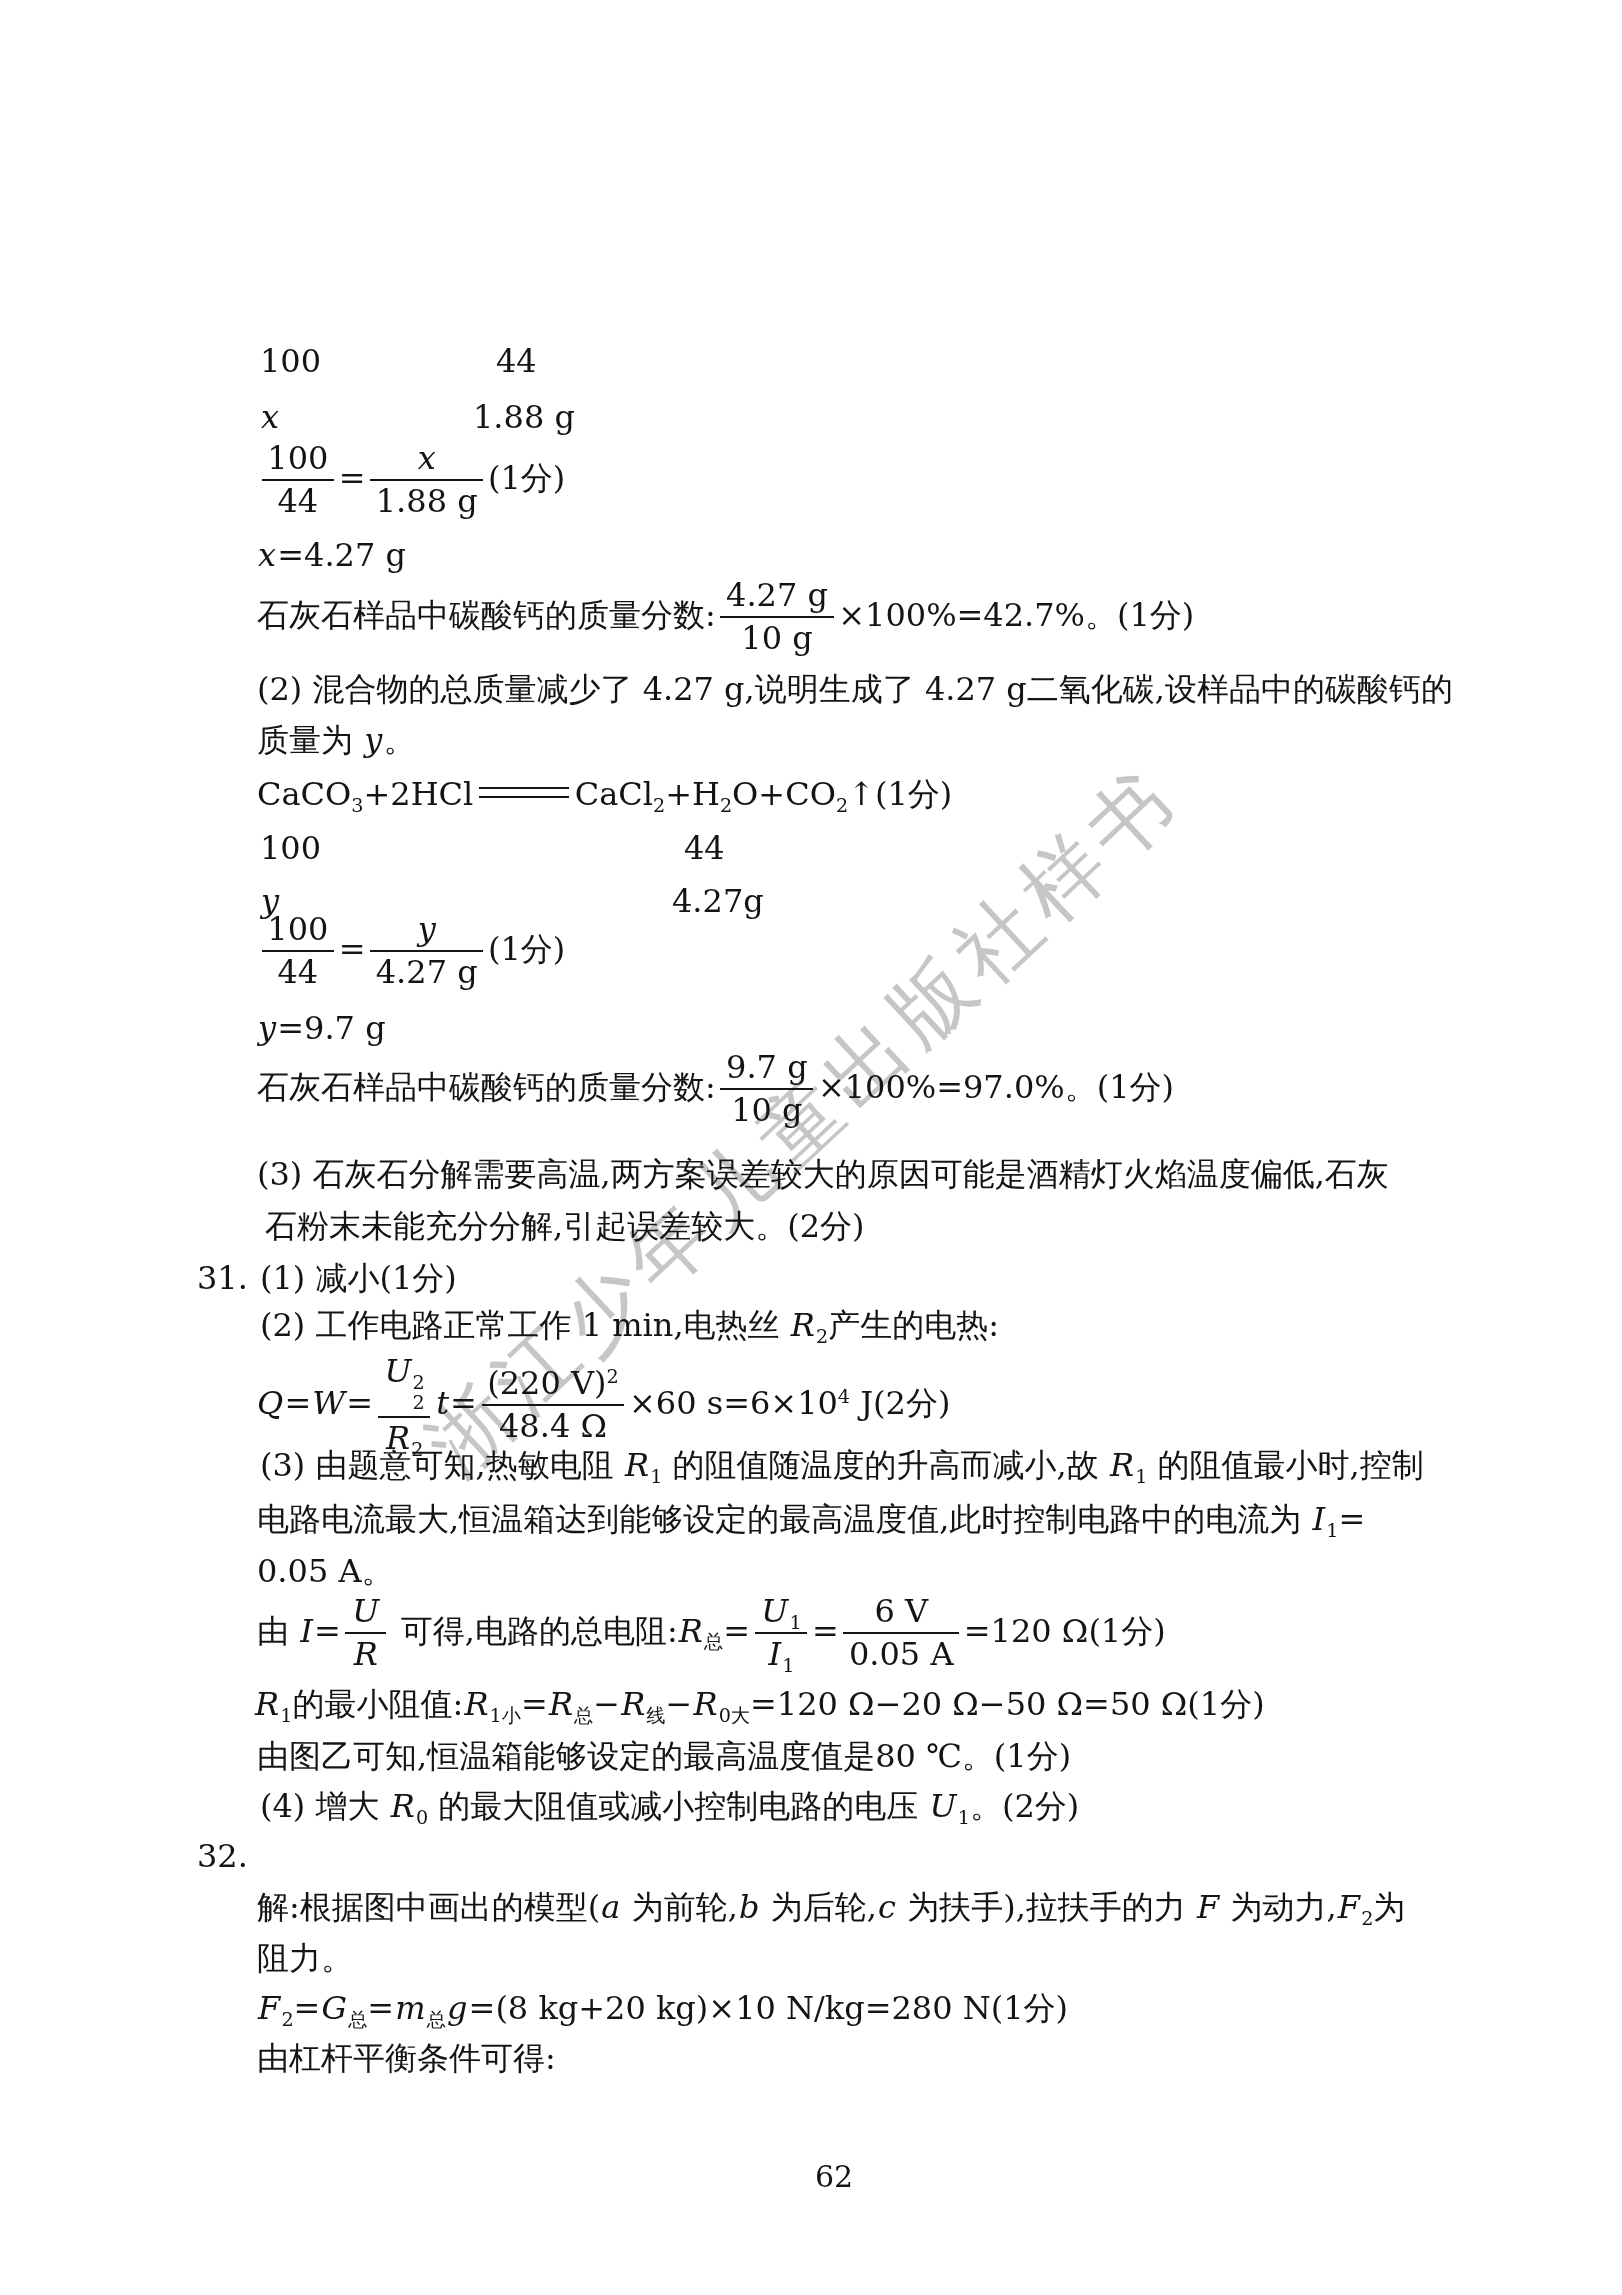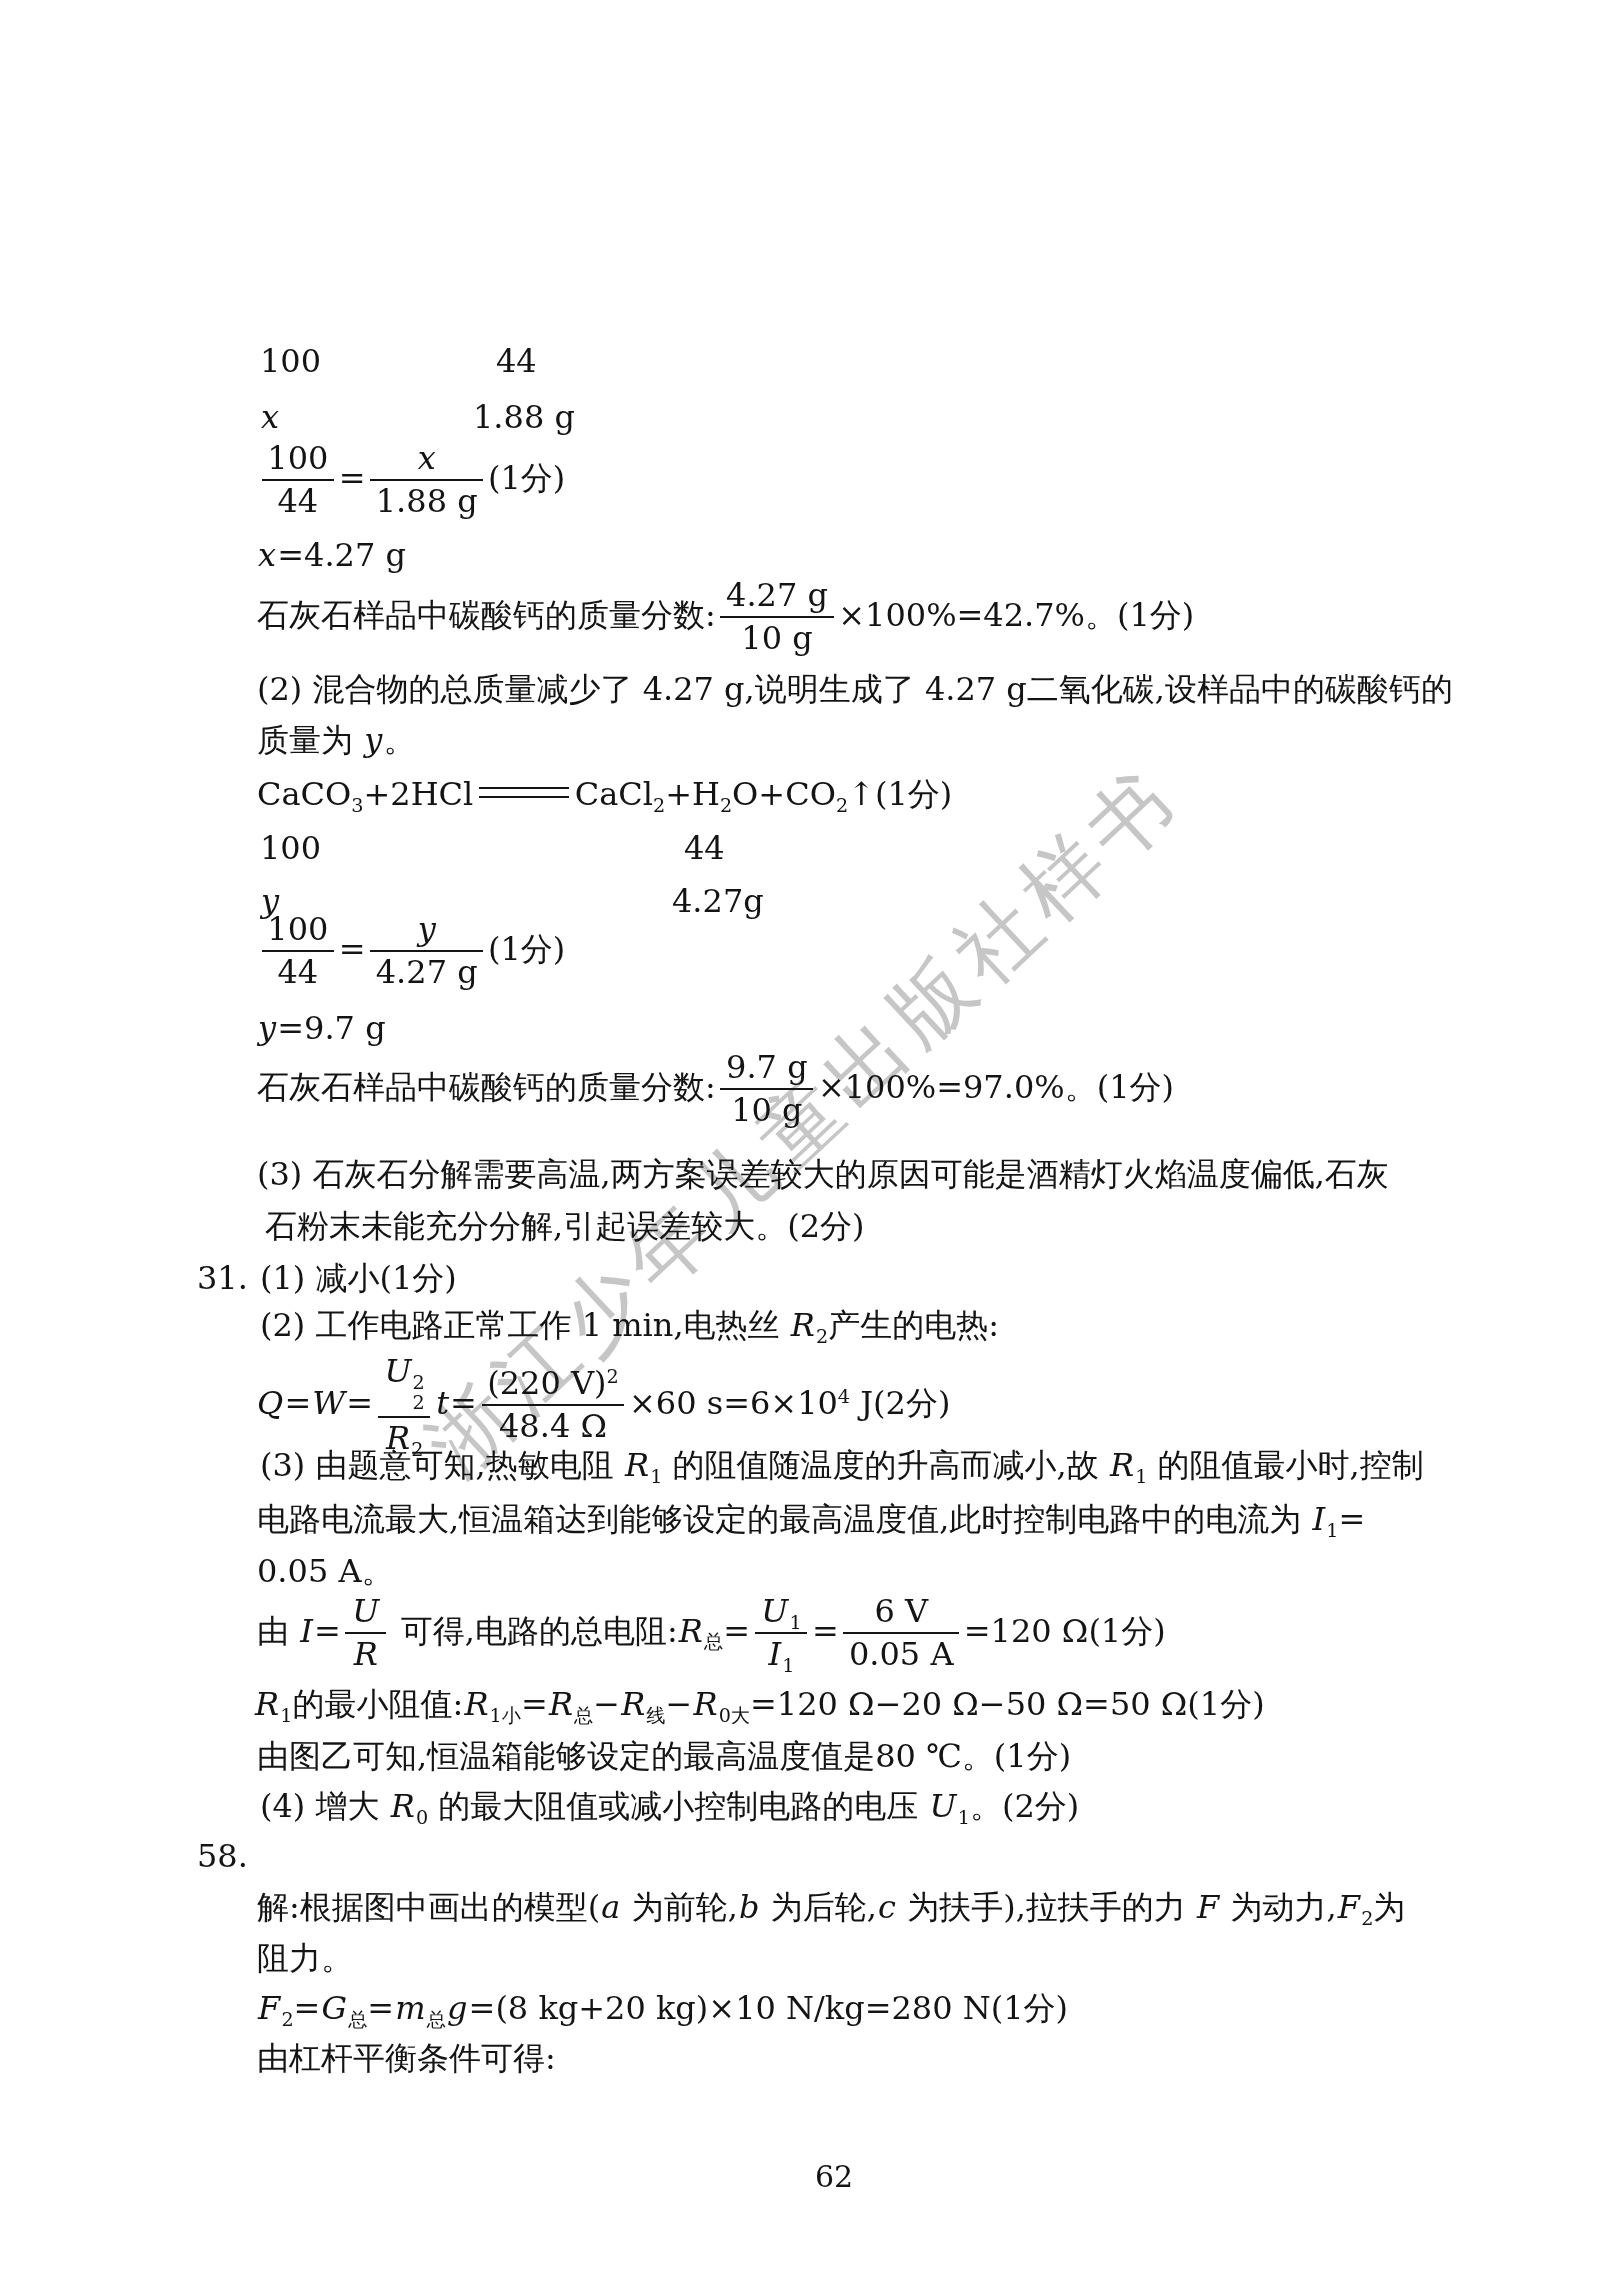--- a/index.html
+++ b/index.html
@@ -86,21 +86,21 @@
   <div class="line" style="top:1258px;left:260px;">(1) 减小(1分)</div>
   <div class="line" style="top:1305px;left:260px;">(2) 工作电路正常工作 1 min,电热丝 <i>R</i><sub>2</sub>产生的电热:</div>
   <div class="line" style="top:1354px;left:256px;"><i>Q</i>=<i>W</i>=<span class="frac"><span class="num"><i>U</i><span class="ss"><span class="ss-sup">2</span><span class="ss-sub">2</span></span></span><span class="bar"></span><span class="den"><i>R</i><sub>2</sub></span></span><i>t</i>=<span class="frac"><span class="num">(220 V)<sup>2</sup></span><span class="bar"></span><span class="den">48.4 Ω</span></span>×60 s=6×10<sup>4</sup> J(2分)</div>
   <div class="line" style="top:1445px;left:260px;">(3) 由题意可知,热敏电阻 <i>R</i><sub>1</sub> 的阻值随温度的升高而减小,故 <i>R</i><sub>1</sub> 的阻值最小时,控制</div>
   <div class="line" style="top:1499px;left:257px;">电路电流最大,恒温箱达到能够设定的最高温度值,此时控制电路中的电流为 <i>I</i><sub>1</sub>=</div>
   <div class="line" style="top:1551px;left:257px;">0.05 A。</div>
   <div class="line" style="top:1594px;left:257px;">由 <i>I</i>=<span class="frac"><span class="num"><i>U</i></span><span class="bar"></span><span class="den"><i>R</i></span></span> 可得,电路的总电阻:<i>R</i><sub>总</sub>=<span class="frac"><span class="num"><i>U</i><sub>1</sub></span><span class="bar"></span><span class="den"><i>I</i><sub>1</sub></span></span>=<span class="frac"><span class="num">6 V</span><span class="bar"></span><span class="den">0.05 A</span></span>=120 Ω(1分)</div>
   <div class="line" style="top:1684px;left:254px;"><i>R</i><sub>1</sub>的最小阻值:<i>R</i><sub>1小</sub>=<i>R</i><sub>总</sub>−<i>R</i><sub>线</sub>−<i>R</i><sub>0大</sub>=120 Ω−20 Ω−50 Ω=50 Ω(1分)</div>
   <div class="line" style="top:1736px;left:257px;">由图乙可知,恒温箱能够设定的最高温度值是80 ℃。(1分)</div>
   <div class="line" style="top:1786px;left:260px;">(4) 增大 <i>R</i><sub>0</sub> 的最大阻值或减小控制电路的电压 <i>U</i><sub>1</sub>。(2分)</div>
-  <div class="line" style="top:1836px;left:197px;">58.</div>
+  <div class="line" style="top:1836px;left:197px;">32.</div>
   <div class="line" style="top:1887px;left:257px;">解:根据图中画出的模型(<i>a</i> 为前轮,<i>b</i> 为后轮,<i>c</i> 为扶手),拉扶手的力 <i>F</i> 为动力,<i>F</i><sub>2</sub>为</div>
   <div class="line" style="top:1938px;left:257px;">阻力。</div>
   <div class="line" style="top:1988px;left:257px;"><i>F</i><sub>2</sub>=<i>G</i><sub>总</sub>=<i>m</i><sub>总</sub><i>g</i>=(8 kg+20 kg)×10 N/kg=280 N(1分)</div>
   <div class="line" style="top:2038px;left:257px;">由杠杆平衡条件可得:</div>
 
   <div class="page-number">62</div>
 
 </div>
 
 

